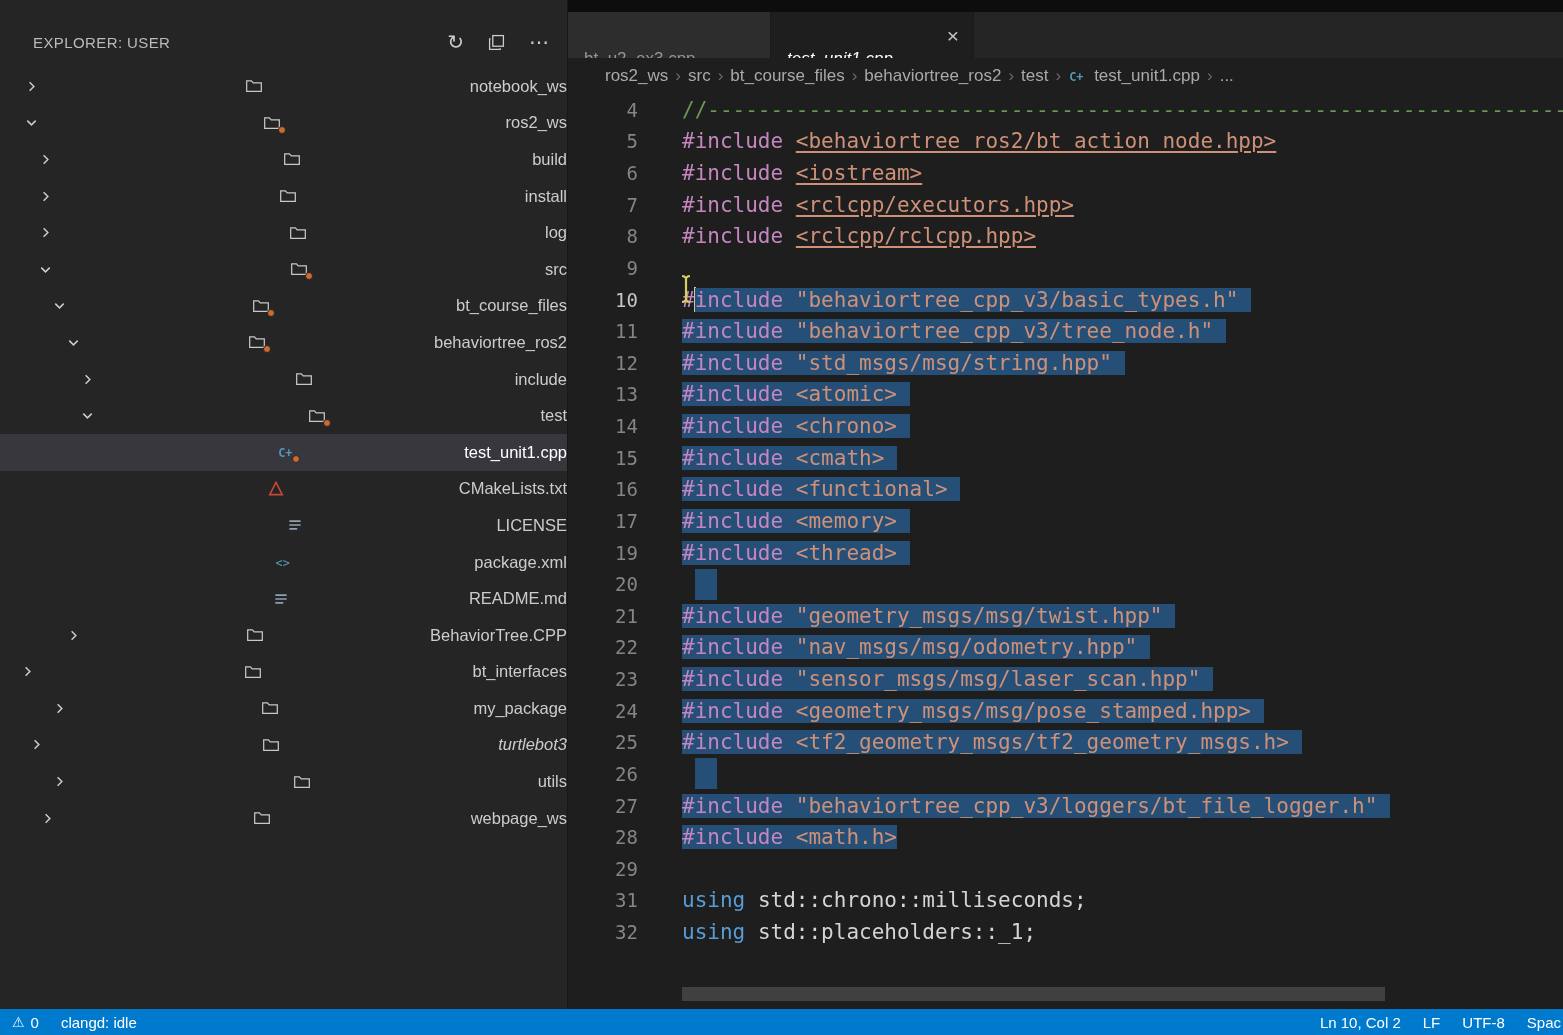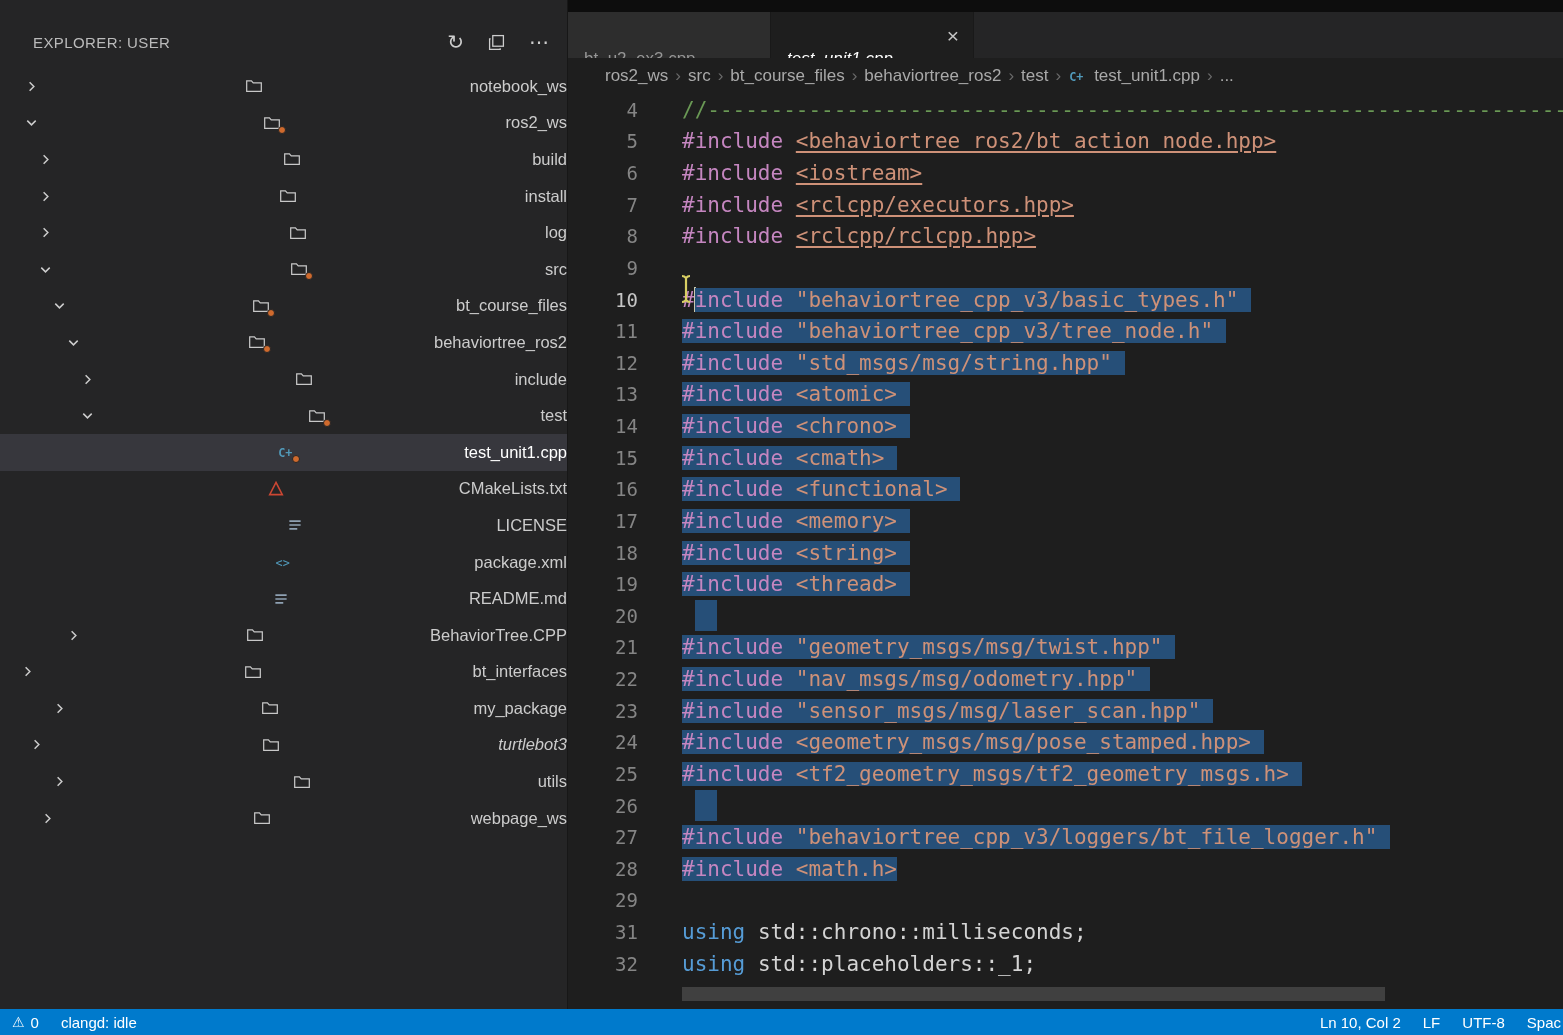--- a/index.html
+++ b/index.html
@@ -431,24 +431,20 @@
             </div>
             <div class="line">
               <span class="gutter">16</span>
               <span class="code"><span class="tok-kw sel">#include</span><span class="tok-tx sel"> </span><span class="tok-st sel">&lt;functional&gt;</span><span class="tok-tx sel"> </span></span>
             </div>
             <div class="line">
               <span class="gutter">17</span>
               <span class="code"><span class="tok-kw sel">#include</span><span class="tok-tx sel"> </span><span class="tok-st sel">&lt;memory&gt;</span><span class="tok-tx sel"> </span></span>
             </div>
             <div class="line">
-              <span class="gutter">18</span>
-              <span class="code"><span class="tok-kw sel">#include</span><span class="tok-tx sel"> </span><span class="tok-st sel">&lt;string&gt;</span><span class="tok-tx sel"> </span></span>
-            </div>
-            <div class="line">
               <span class="gutter">19</span>
               <span class="code"><span class="tok-kw sel">#include</span><span class="tok-tx sel"> </span><span class="tok-st sel">&lt;thread&gt;</span><span class="tok-tx sel"> </span></span>
             </div>
             <div class="line">
               <span class="gutter">20</span>
               <span class="code"><span class="nl-sel"></span></span>
             </div>
             <div class="line">
               <span class="gutter">21</span>
               <span class="code"><span class="tok-kw sel">#include</span><span class="tok-tx sel"> </span><span class="tok-st sel">"geometry_msgs/msg/twist.hpp"</span><span class="tok-tx sel"> </span></span>

